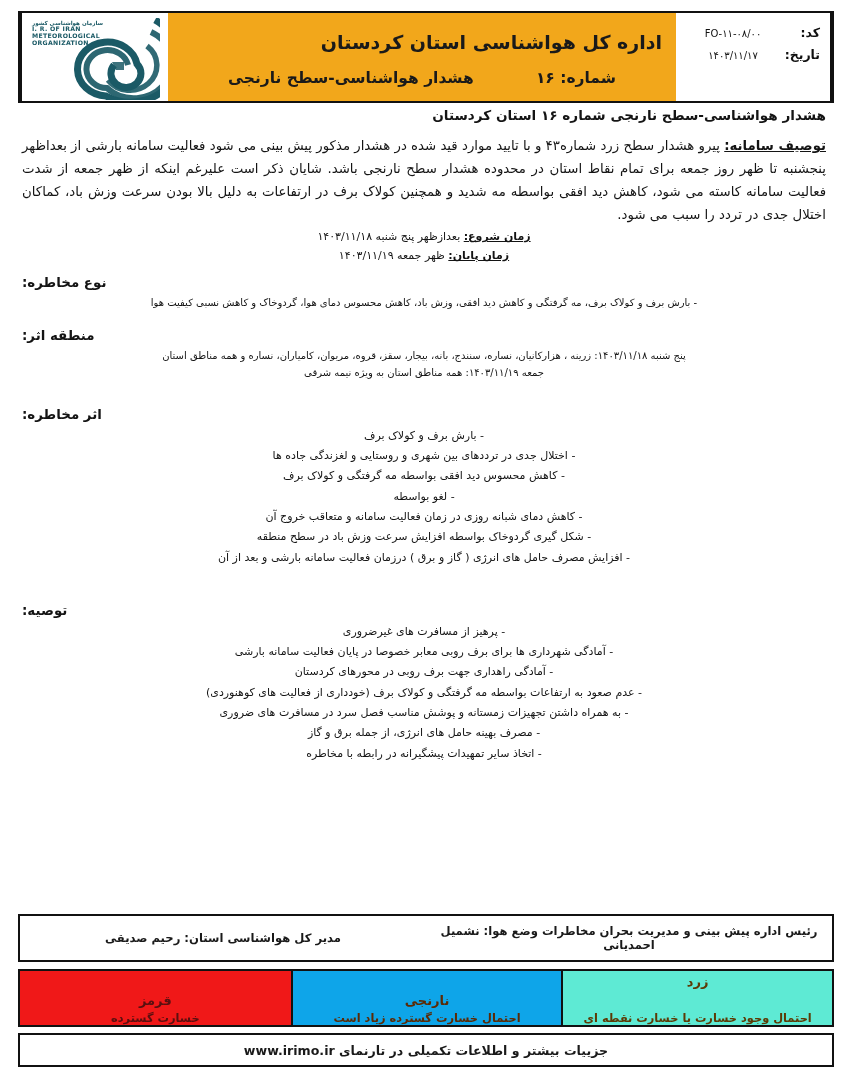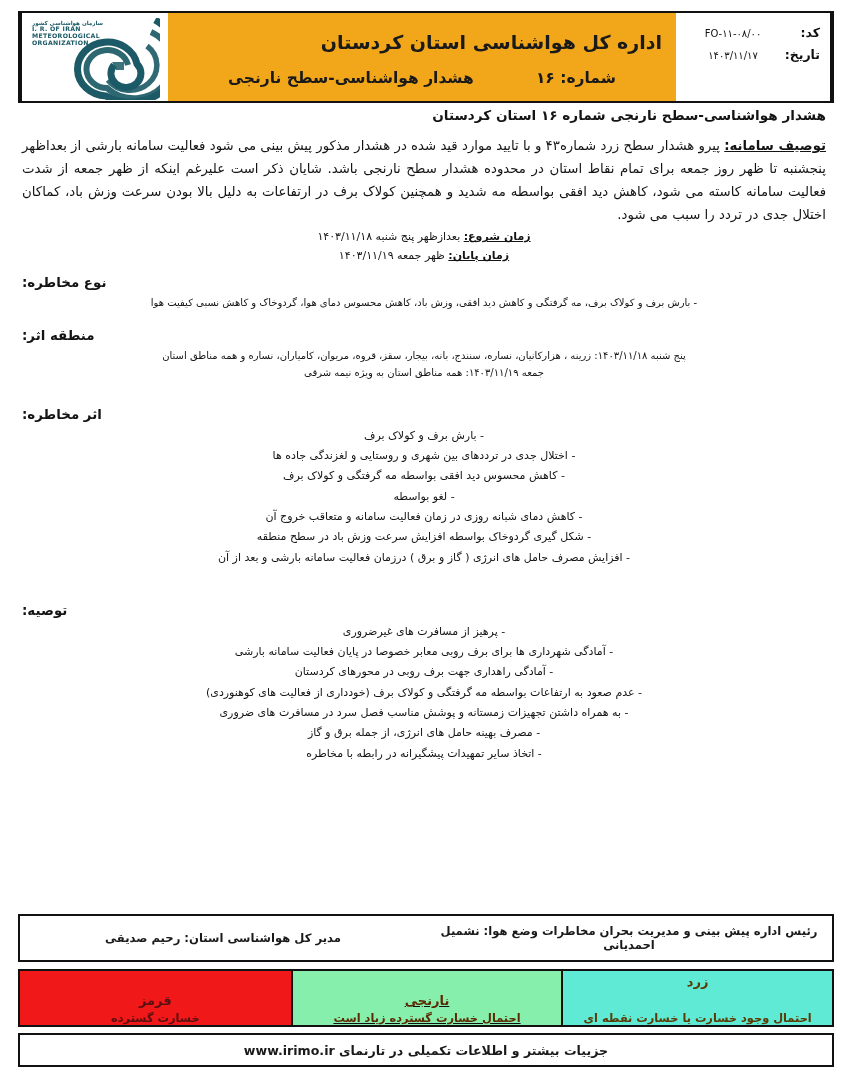--- a/index.html
+++ b/index.html
@@ -379,21 +379,21 @@
       <span>مدیر کل هواشناسی استان:</span>
       <span>رحیم صدیقی</span>
     </div>
   </div>
 
   <div class="legend">
     <div class="legend-cell yellow" id="legend-yellow" style="background: #5eead4; gap: 19px;">
       <div class="legend-name">زرد</div>
       <div class="legend-desc">احتمال وجود خسارت یا خسارت نقطه ای</div>
     </div>
-    <div class="legend-cell orange" id="legend-orange" style="background: #86efac; text-decoration: underline;">
+    <div class="legend-cell orange" id="legend-orange" style="background: #0ea5e9;">
       <div class="legend-name">نارنجی</div>
       <div class="legend-desc">احتمال خسارت گسترده زیاد است</div>
     </div>
     <div class="legend-cell red" id="legend-red" style="background: rgb(240, 24, 24);">
       <div class="legend-name">قرمز</div>
       <div class="legend-desc">خسارت گسترده</div>
     </div>
   </div>
 
   <div class="footer">

